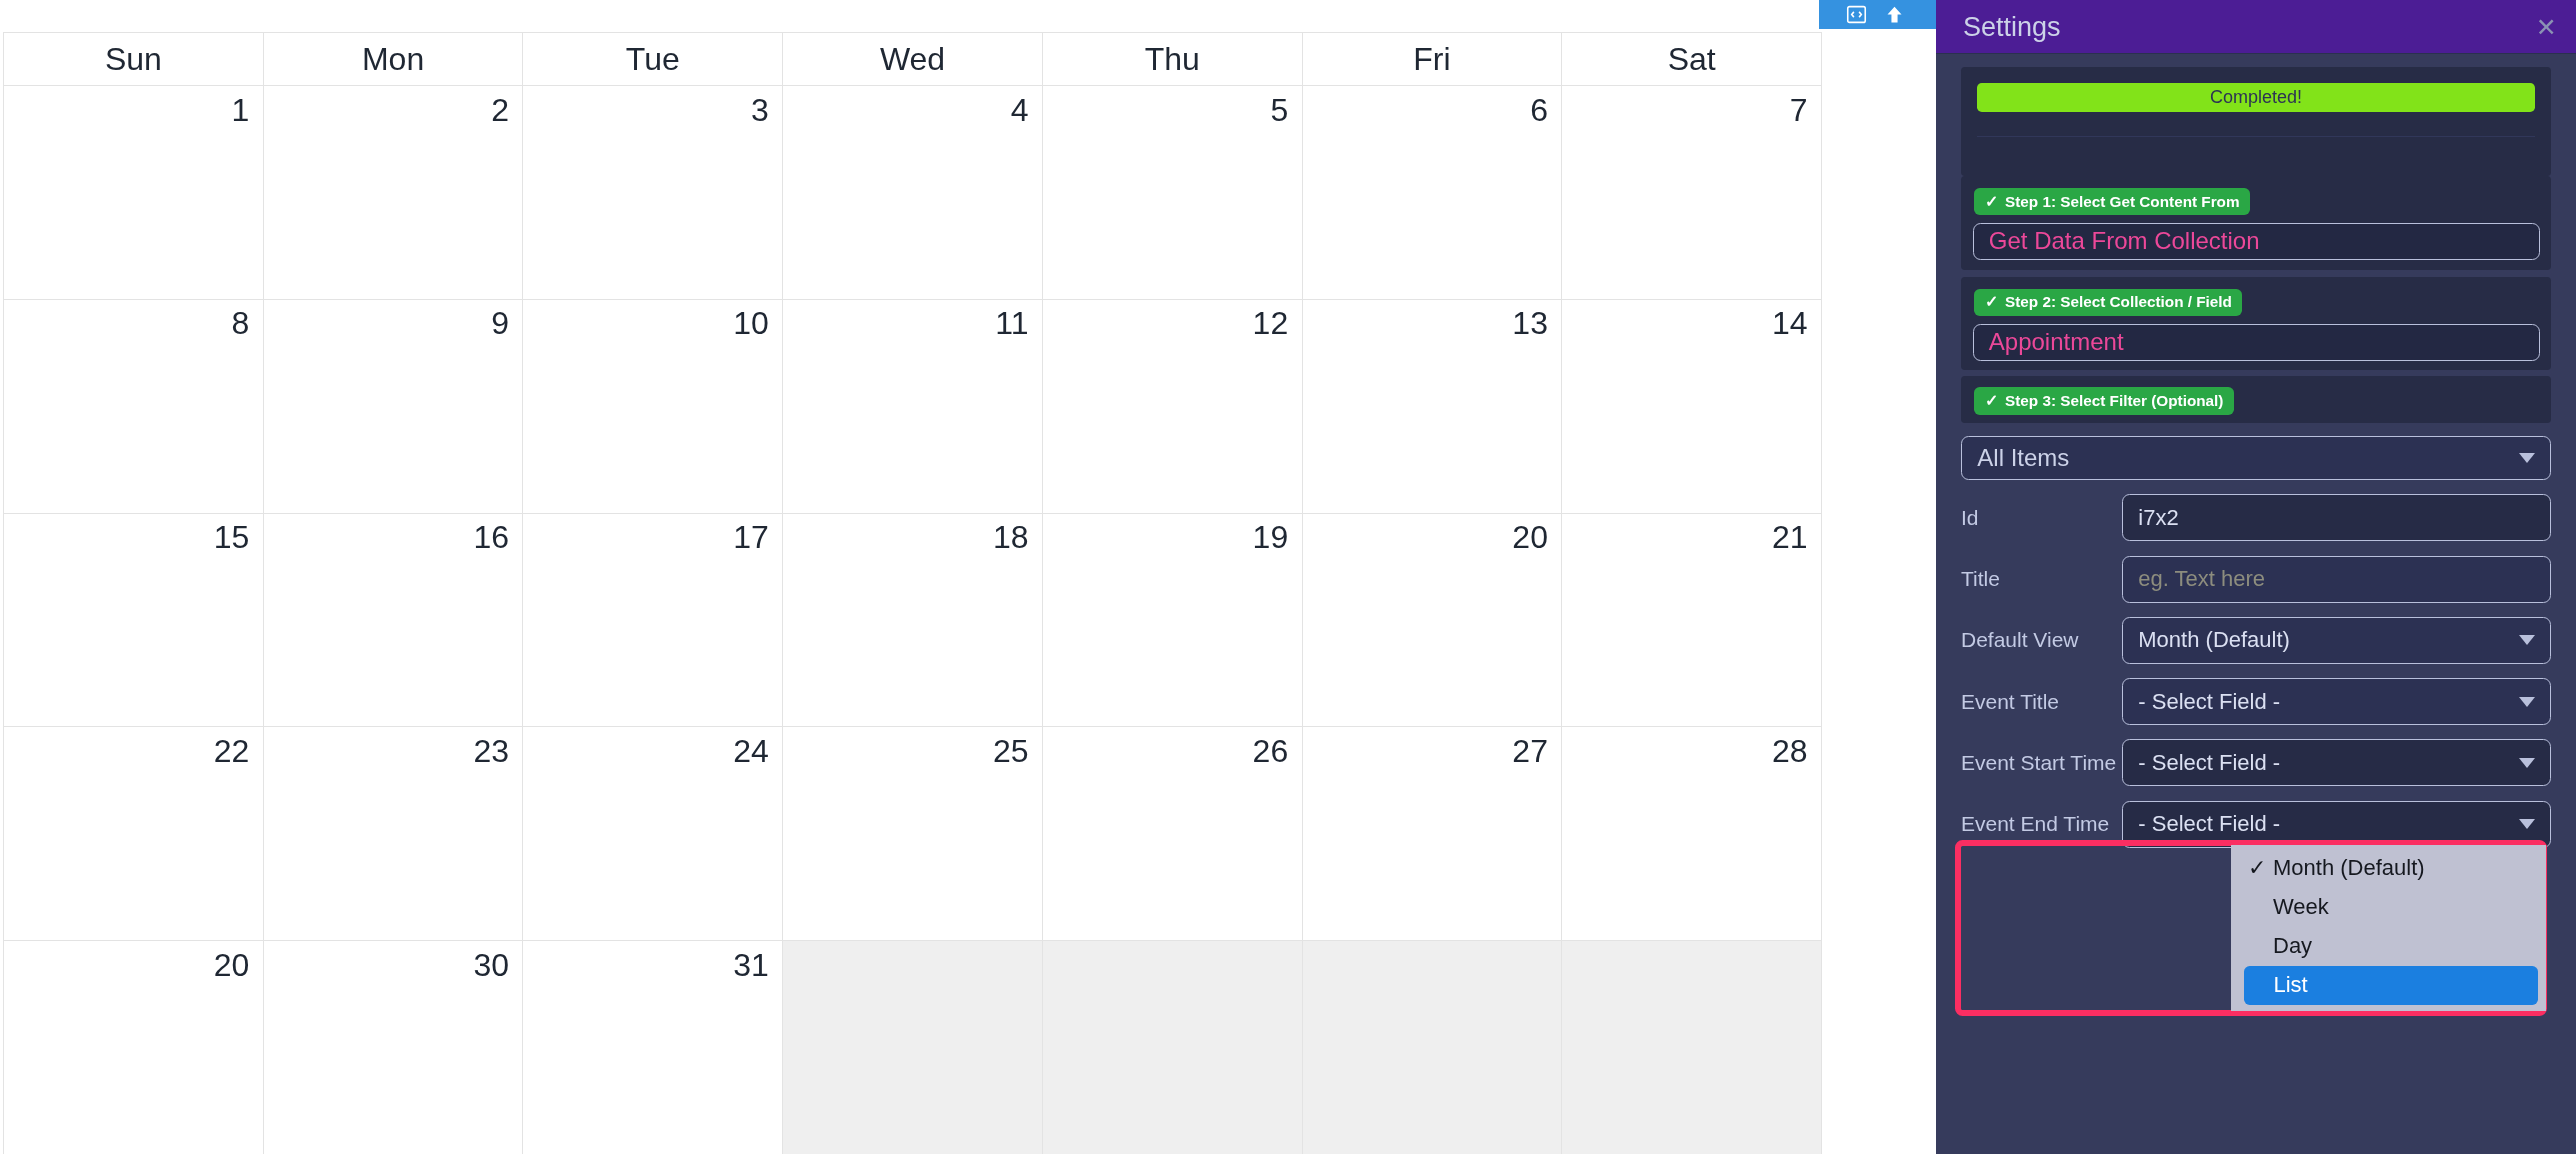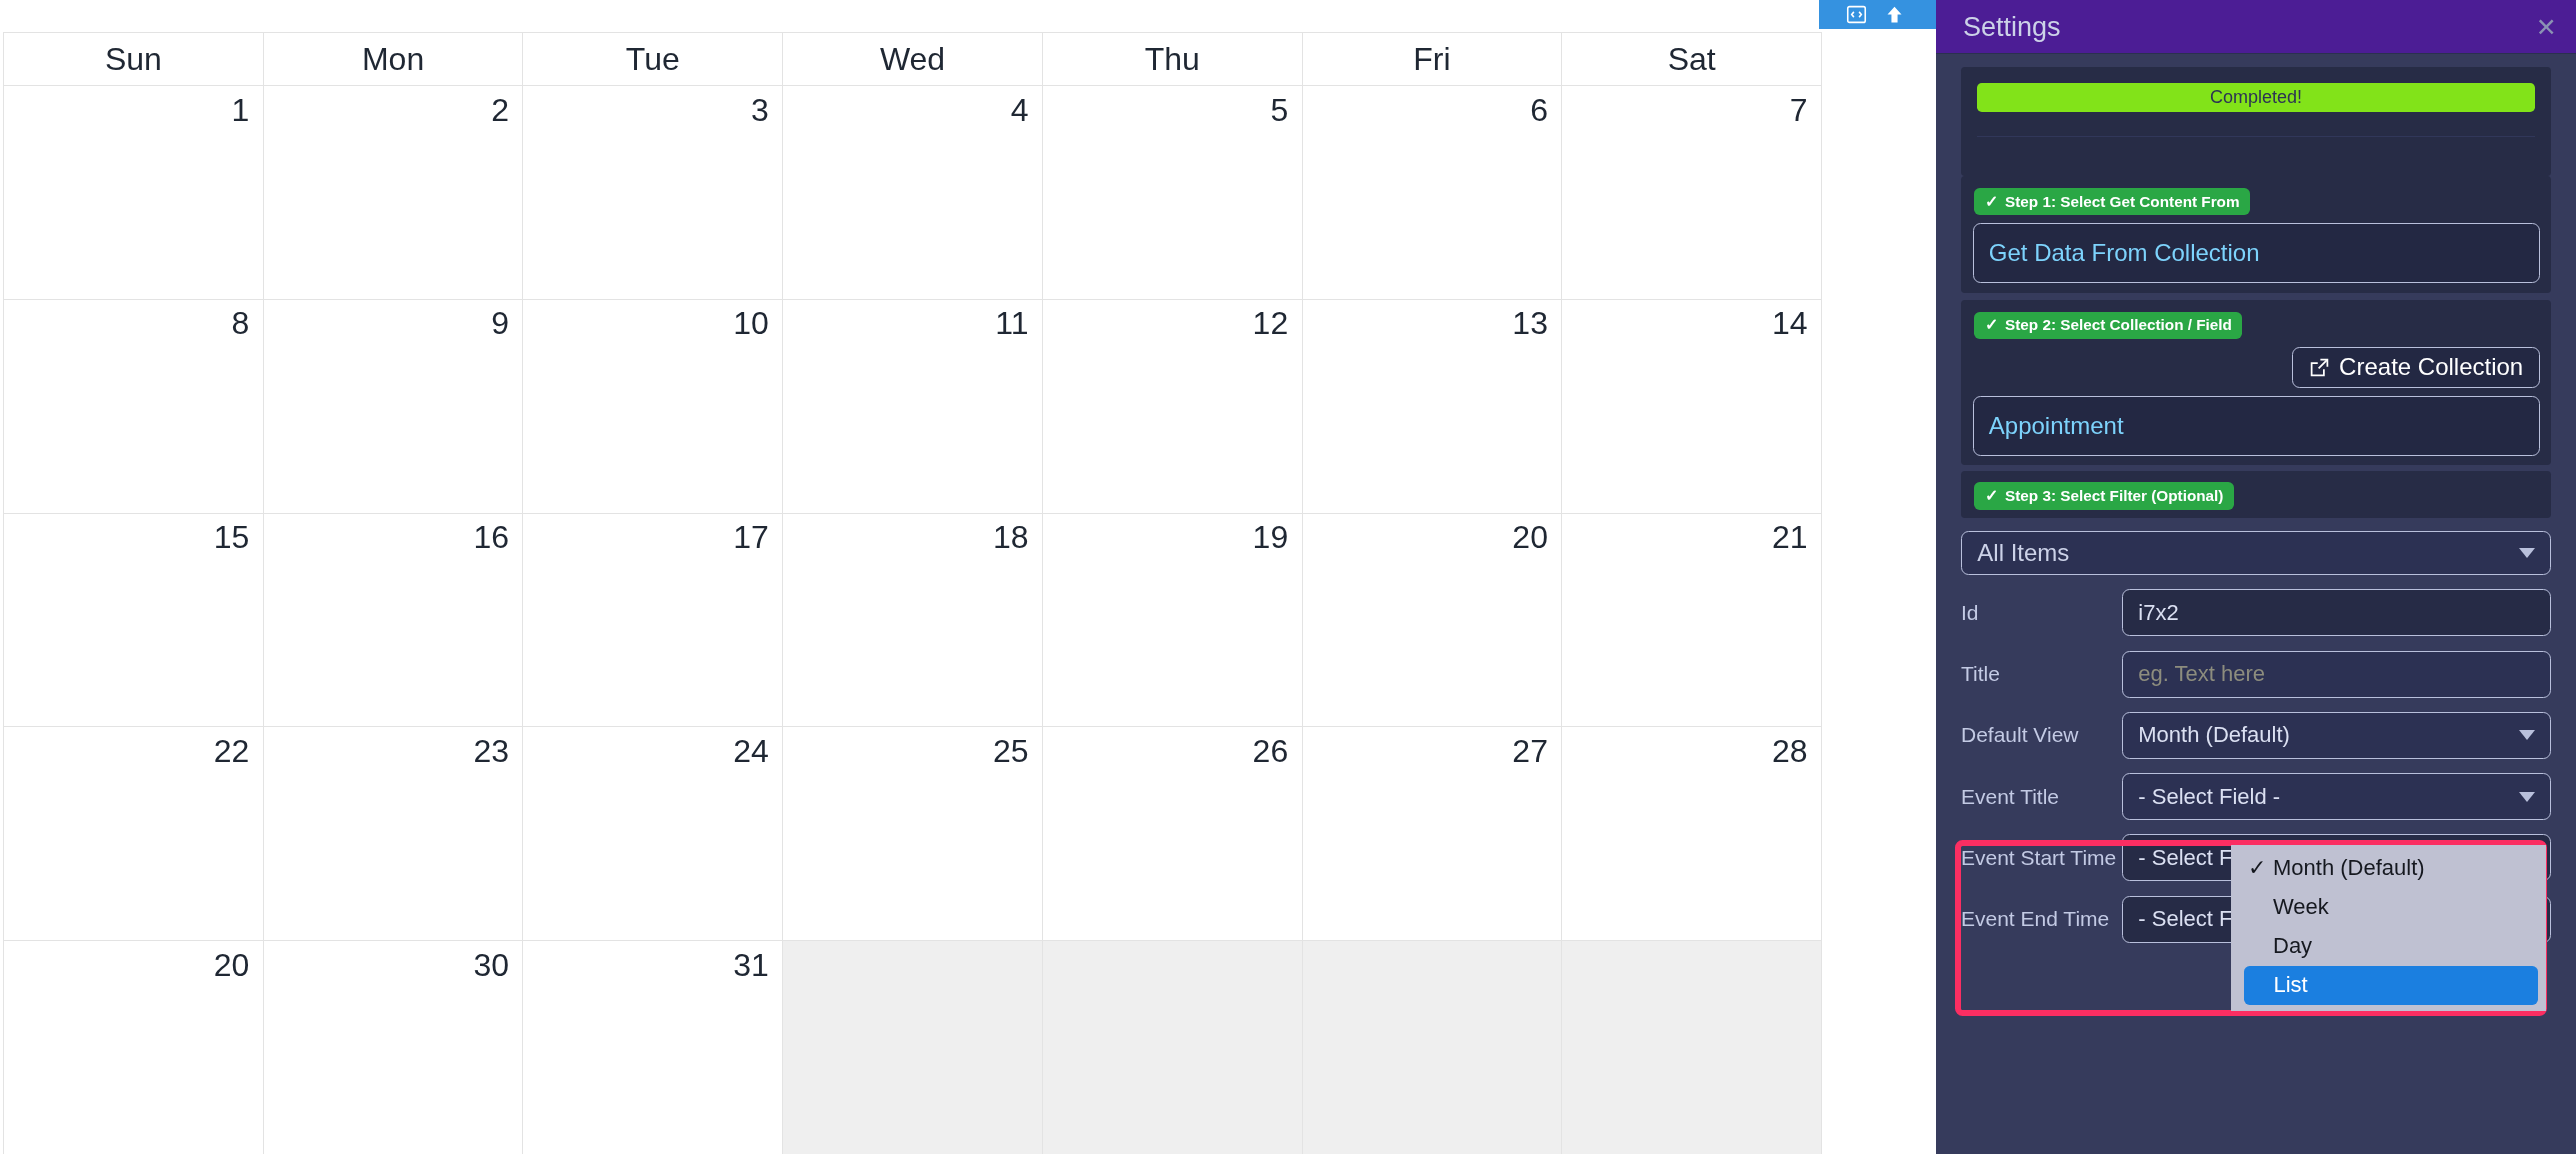--- a/index.html
+++ b/index.html
@@ -105,24 +105,24 @@
     font-size: 15.3px; font-weight: bold;
     border-radius: 5.7px;
     padding: 4.8px 10.5px; margin-left: 1.9px;
   }
   .step-pill .chk { font-size: 16px; line-height: 1; }
 
   .field-box {
     background: #232843;
     border: 1.9px solid #b9c0dc;
     border-radius: 7.6px;
-    height: 60px;
+    height: 37px;
     display: flex; align-items: center;
     padding: 0 15.3px;
-    font-size: 24px; color: #7dd3fc;
+    font-size: 24px; color: #ec4899;
     margin-top: 7.6px;
   }
   .row-inline { display: flex; justify-content: flex-end; margin-top: 7.6px; }
   .create-btn {
     display: inline-flex; align-items: center; gap: 9.6px;
     border: 1.9px solid #b9c0dc; border-radius: 7.6px;
     background: #232843; color: #ffffff;
     font-size: 24px; padding: 5.7px 15.3px; cursor: pointer;
   }
   .create-btn .ext-ico { width: 21px; height: 21px; display:block; }
@@ -296,32 +296,20 @@
         </div>
       </div>
 
       <div class="steps-card" style="margin-top:7.6px;">
         <div style="padding:5.7px 11.5px 0 11.5px;">
           <span class="step-pill">
             <span class="chk">✓</span>
             <span>Step 2: Select Collection / Field</span>
           </span>
         </div>
-        <div class="row-inline" style="padding:0 11.5px;">
-          <button class="create-btn">
-            <span>
-              <svg class="ext-ico" viewBox="0 0 24 24" fill="none" stroke="currentColor" stroke-width="2">
-                <polyline points="13,3 21,3 21,11"></polyline>
-                <line x1="21" y1="3" x2="11" y2="13"></line>
-                <polyline points="17,14 17,21 3,21 3,7 10,7"></polyline>
-              </svg>
-            </span>
-            <span>Create Collection</span>
-          </button>
-        </div>
         <div style="padding:0 11.5px 9.6px 11.5px;">
           <div class="field-box">Appointment</div>
         </div>
       </div>
 
       <div class="steps-card" style="margin-top:5.7px;">
         <div style="padding:5.7px 11.5px 7.6px 11.5px;">
           <span class="step-pill">
             <span class="chk">✓</span>
             <span>Step 3: Select Filter (Optional)</span>

